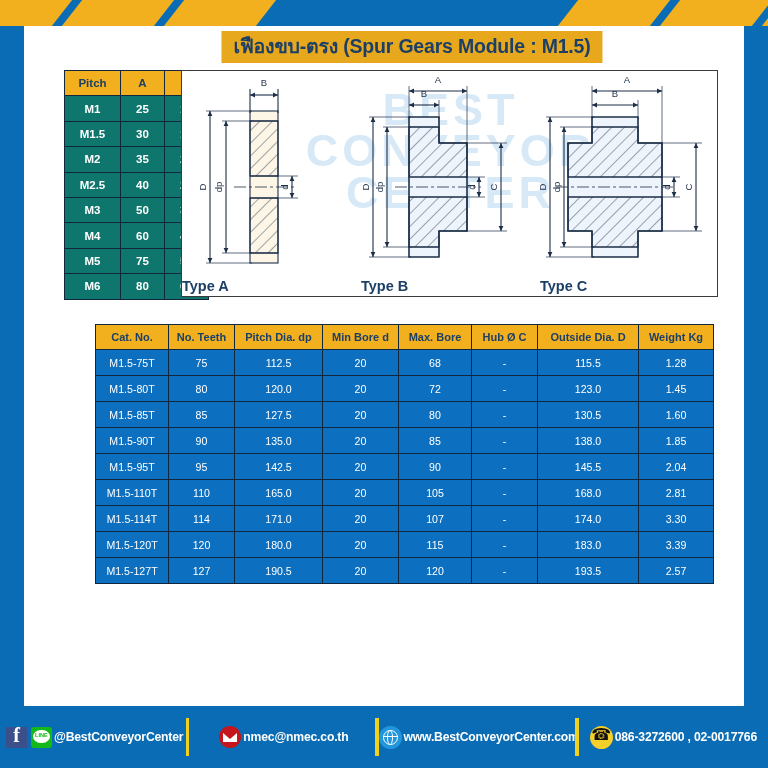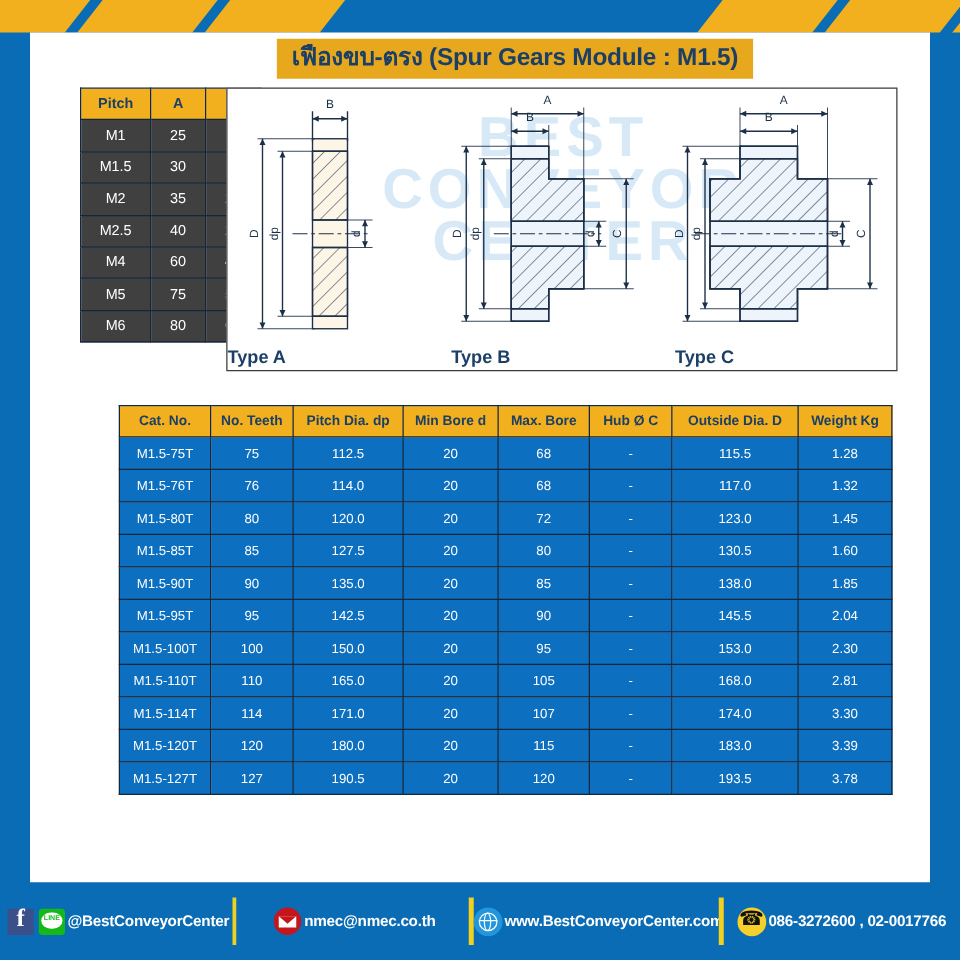--- a/index.html
+++ b/index.html
@@ -51,21 +51,21 @@
   }
   .pitch-table th, .pitch-table td {
     border: 1.6px solid #12263c;
     text-align: center;
     font-size: 11.5px;
     font-weight: bold;
     height: 25.4px;
     padding: 0;
   }
   .pitch-table th { background: #f2b01e; color: #1c3f66; }
-  .pitch-table td { background: #404040; color: #ffffff; font-weight: normal; }
+  .pitch-table td { background: #0f766e; color: #ffffff; font-weight: bold; }
   .pitch-table .c-pitch { width: 56px; }
   .pitch-table .c-a { width: 44px; }
   .pitch-table .c-b { width: 44px; }
 
   
   .diagram-panel {
     position: absolute; left: 157px; top: 44px;
     width: 537px; height: 227px;
     border: 1.4px solid #3b3b3b;
     background: #ffffff;
@@ -239,20 +239,25 @@
           </tr>
           <tr>
             <td class="c-pitch">M2</td>
             <td class="c-a">35</td>
             <td class="c-b">20</td>
           </tr>
           <tr>
             <td class="c-pitch">M2.5</td>
             <td class="c-a">40</td>
             <td class="c-b">25</td>
+          </tr>
+          <tr>
+            <td class="c-pitch">M3</td>
+            <td class="c-a">50</td>
+            <td class="c-b">30</td>
           </tr>
           <tr>
             <td class="c-pitch">M4</td>
             <td class="c-a">60</td>
             <td class="c-b">40</td>
           </tr>
           <tr>
             <td class="c-pitch">M5</td>
             <td class="c-a">75</td>
             <td class="c-b">50</td>
@@ -481,30 +486,20 @@
             <td class="dt-c0">M1.5-75T</td>
             <td class="dt-c1">75</td>
             <td class="dt-c2">112.5</td>
             <td class="dt-c3">20</td>
             <td class="dt-c4">68</td>
             <td class="dt-c5">-</td>
             <td class="dt-c6">115.5</td>
             <td class="dt-c7">1.28</td>
           </tr>
           <tr>
-            <td class="dt-c0">M1.5-76T</td>
-            <td class="dt-c1">76</td>
-            <td class="dt-c2">114.0</td>
-            <td class="dt-c3">20</td>
-            <td class="dt-c4">68</td>
-            <td class="dt-c5">-</td>
-            <td class="dt-c6">117.0</td>
-            <td class="dt-c7">1.32</td>
-          </tr>
-          <tr>
             <td class="dt-c0">M1.5-80T</td>
             <td class="dt-c1">80</td>
             <td class="dt-c2">120.0</td>
             <td class="dt-c3">20</td>
             <td class="dt-c4">72</td>
             <td class="dt-c5">-</td>
             <td class="dt-c6">123.0</td>
             <td class="dt-c7">1.45</td>
           </tr>
           <tr>
@@ -531,30 +526,20 @@
             <td class="dt-c0">M1.5-95T</td>
             <td class="dt-c1">95</td>
             <td class="dt-c2">142.5</td>
             <td class="dt-c3">20</td>
             <td class="dt-c4">90</td>
             <td class="dt-c5">-</td>
             <td class="dt-c6">145.5</td>
             <td class="dt-c7">2.04</td>
           </tr>
           <tr>
-            <td class="dt-c0">M1.5-100T</td>
-            <td class="dt-c1">100</td>
-            <td class="dt-c2">150.0</td>
-            <td class="dt-c3">20</td>
-            <td class="dt-c4">95</td>
-            <td class="dt-c5">-</td>
-            <td class="dt-c6">153.0</td>
-            <td class="dt-c7">2.30</td>
-          </tr>
-          <tr>
             <td class="dt-c0">M1.5-110T</td>
             <td class="dt-c1">110</td>
             <td class="dt-c2">165.0</td>
             <td class="dt-c3">20</td>
             <td class="dt-c4">105</td>
             <td class="dt-c5">-</td>
             <td class="dt-c6">168.0</td>
             <td class="dt-c7">2.81</td>
           </tr>
           <tr>
@@ -578,21 +563,21 @@
             <td class="dt-c7">3.39</td>
           </tr>
           <tr>
             <td class="dt-c0">M1.5-127T</td>
             <td class="dt-c1">127</td>
             <td class="dt-c2">190.5</td>
             <td class="dt-c3">20</td>
             <td class="dt-c4">120</td>
             <td class="dt-c5">-</td>
             <td class="dt-c6">193.5</td>
-            <td class="dt-c7">3.78</td>
+            <td class="dt-c7">2.57</td>
           </tr>
         </tbody>
     </table>
 
   </div>
 
   <div class="footer">
     <div class="fcols">
 
       <div class="fcol">

